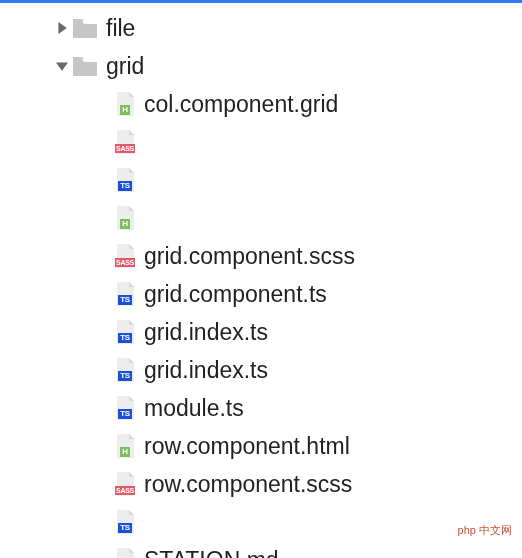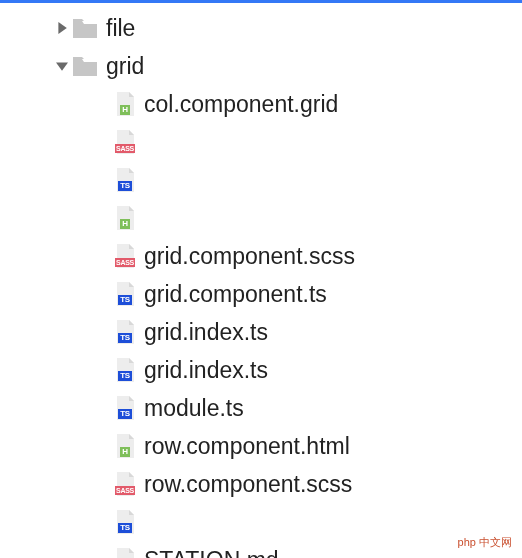--- a/index.html
+++ b/index.html
@@ -81,21 +81,21 @@
     }
     .badge-h { background: #7fbf5a; }
     .badge-sass { background: #e25a6a; font-size: 7px; padding: 1px 1px; }
     .badge-ts { background: #1d4ed8; }
     .label {
       color: #222;
     }
     .watermark {
       position: absolute;
       right: 6px;
-      bottom: 6px;
+      bottom: 18px;
       font-size: 11px;
       color: #c94f2e;
       background: rgba(255,255,255,0.6);
       padding: 2px 4px;
       border-radius: 6px;
     }
   </style>
 </head>
 <body>
 

